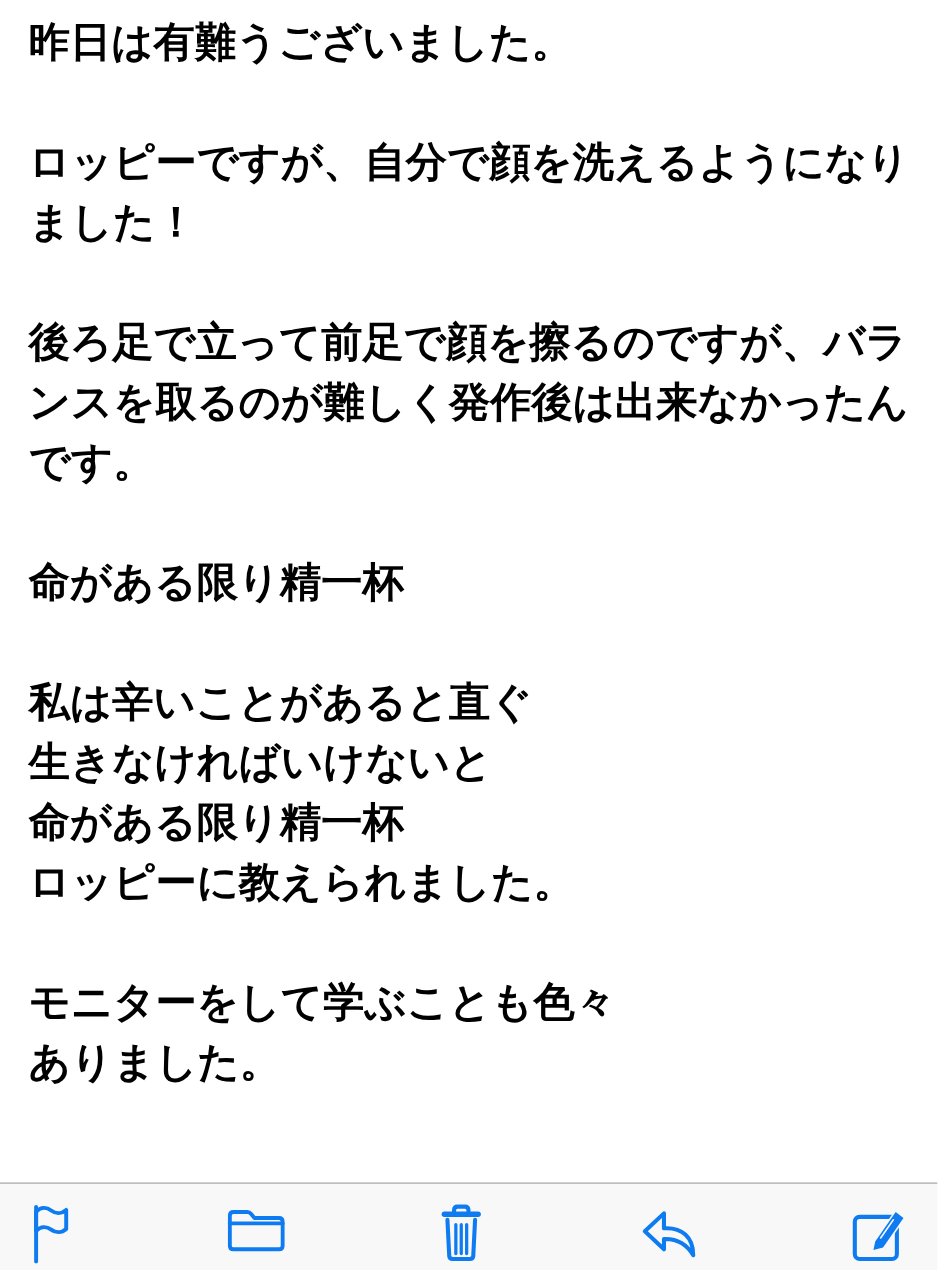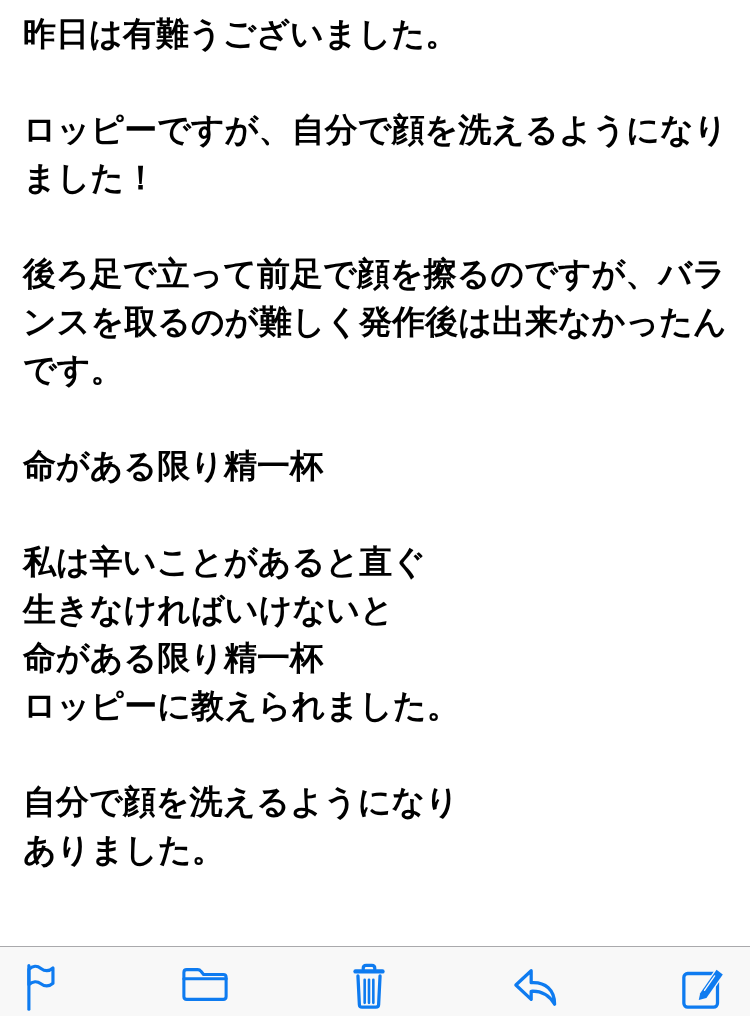--- a/index.html
+++ b/index.html
@@ -62,21 +62,21 @@
       <div class="line">ンスを取るのが難しく発作後は出来なかったん</div>
       <div class="line">です。</div>
       <div class="line">&nbsp;</div>
       <div class="line">命がある限り精一杯</div>
       <div class="line">&nbsp;</div>
       <div class="line">私は辛いことがあると直ぐ</div>
       <div class="line">生きなければいけないと</div>
       <div class="line">命がある限り精一杯</div>
       <div class="line">ロッピーに教えられました。</div>
       <div class="line">&nbsp;</div>
-      <div class="line">自分で顔を洗えるようになり</div>
+      <div class="line">モニターをして学ぶことも色々</div>
       <div class="line">ありました。</div>
     </div>
 
   <div class="toolbar" style="background: rgb(248, 248, 248); border-top-color: rgb(169, 169, 172);">
 
     <button class="tb-btn m-flag" style="color: rgb(14, 123, 240);">
       <span>
         <svg width="40" height="50" viewBox="0 0 40 54" fill="none" stroke="currentColor" stroke-width="3.4" stroke-linecap="round" stroke-linejoin="round">
           <path d="M8 5 V52"></path>
           <path d="M8 9 C12 5 17 5 21 8 C25 11 30 11 34 7.5 V24 C30 27.5 25 27.5 21 24.5 C17 21.5 12 21.5 8 25.5 Z"></path>

